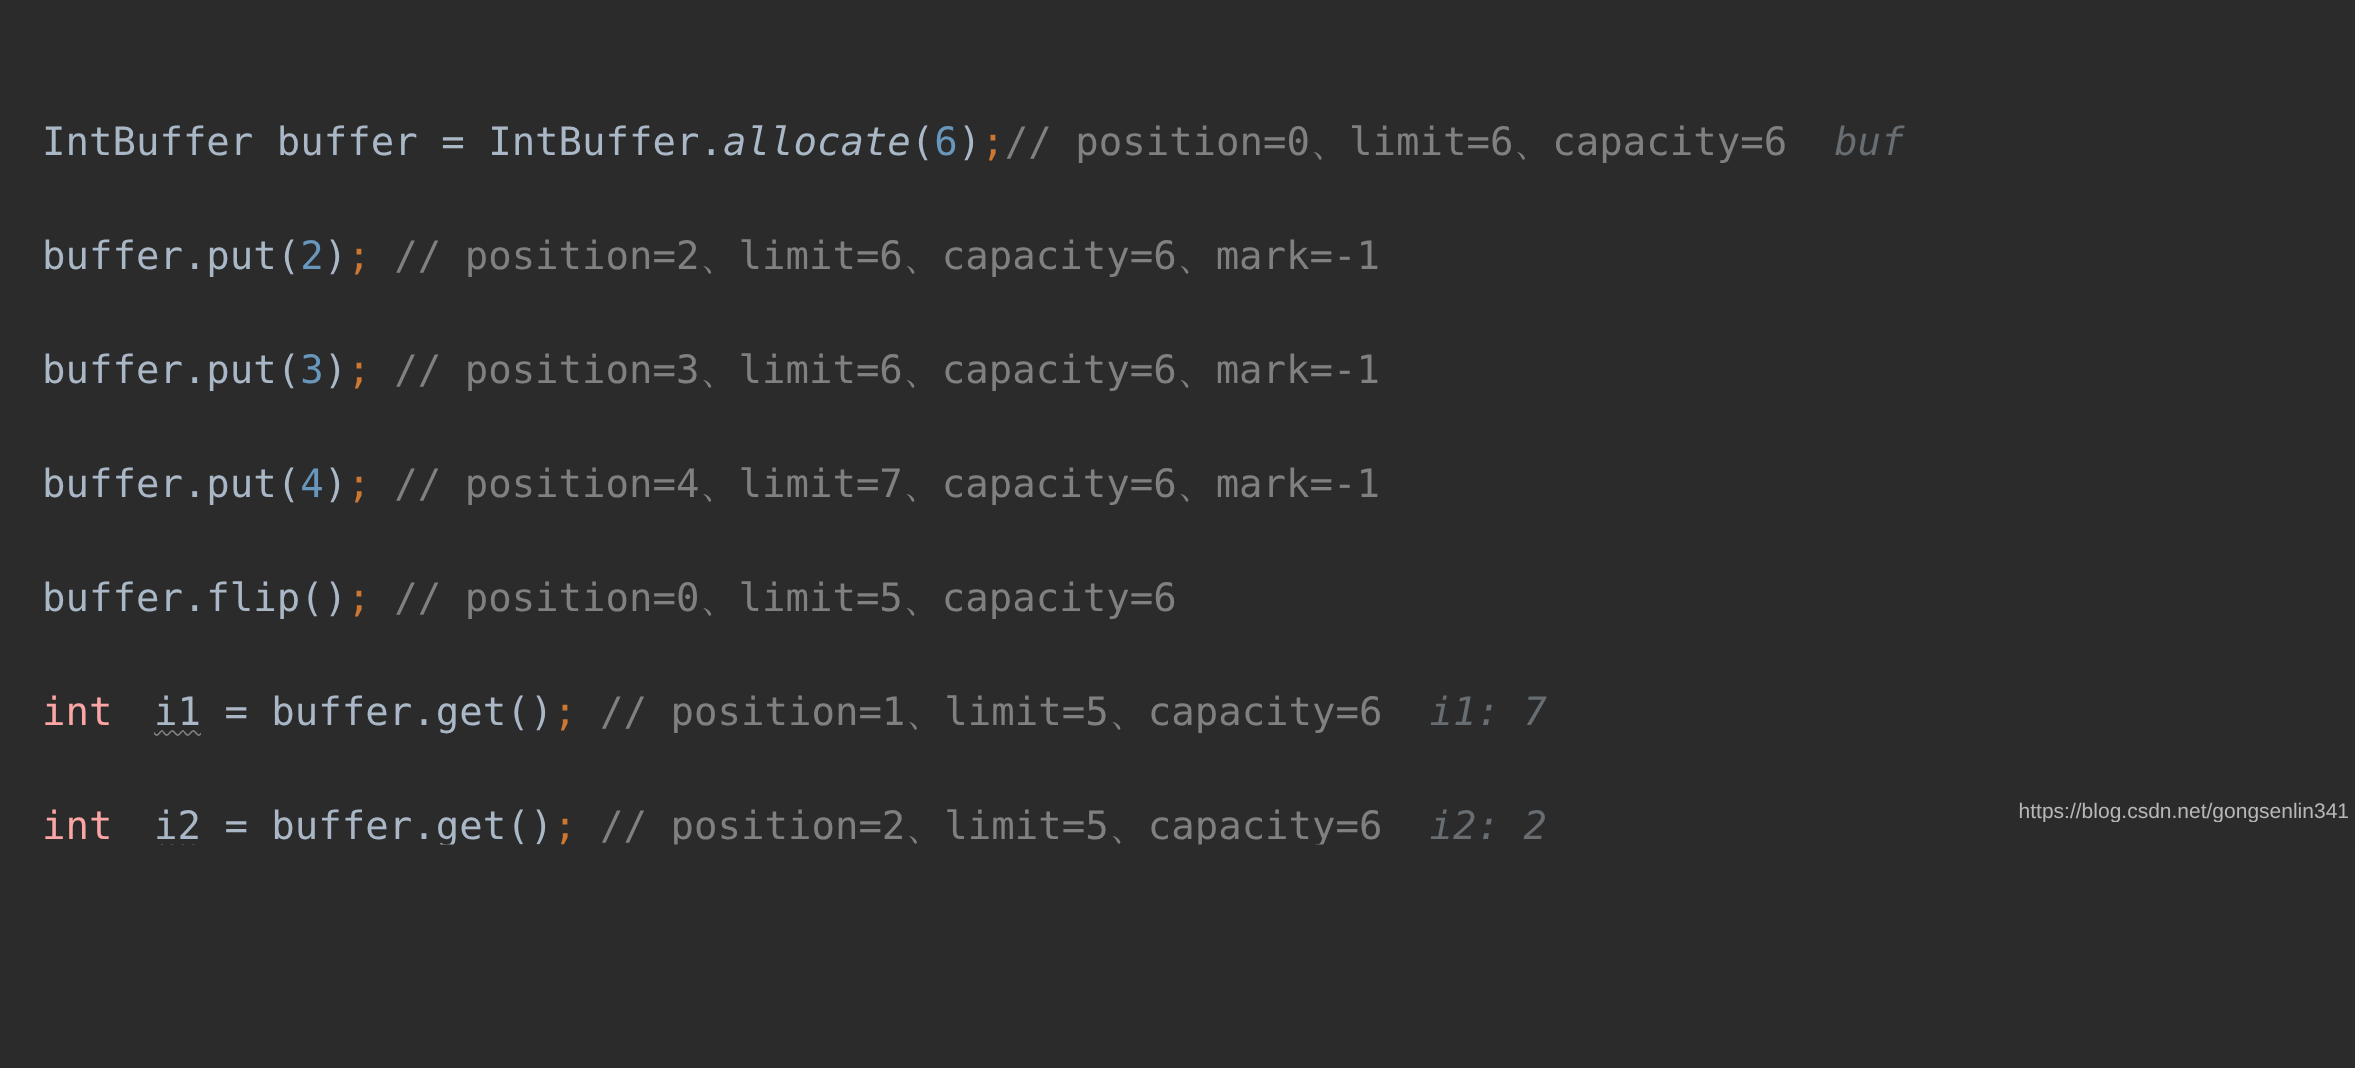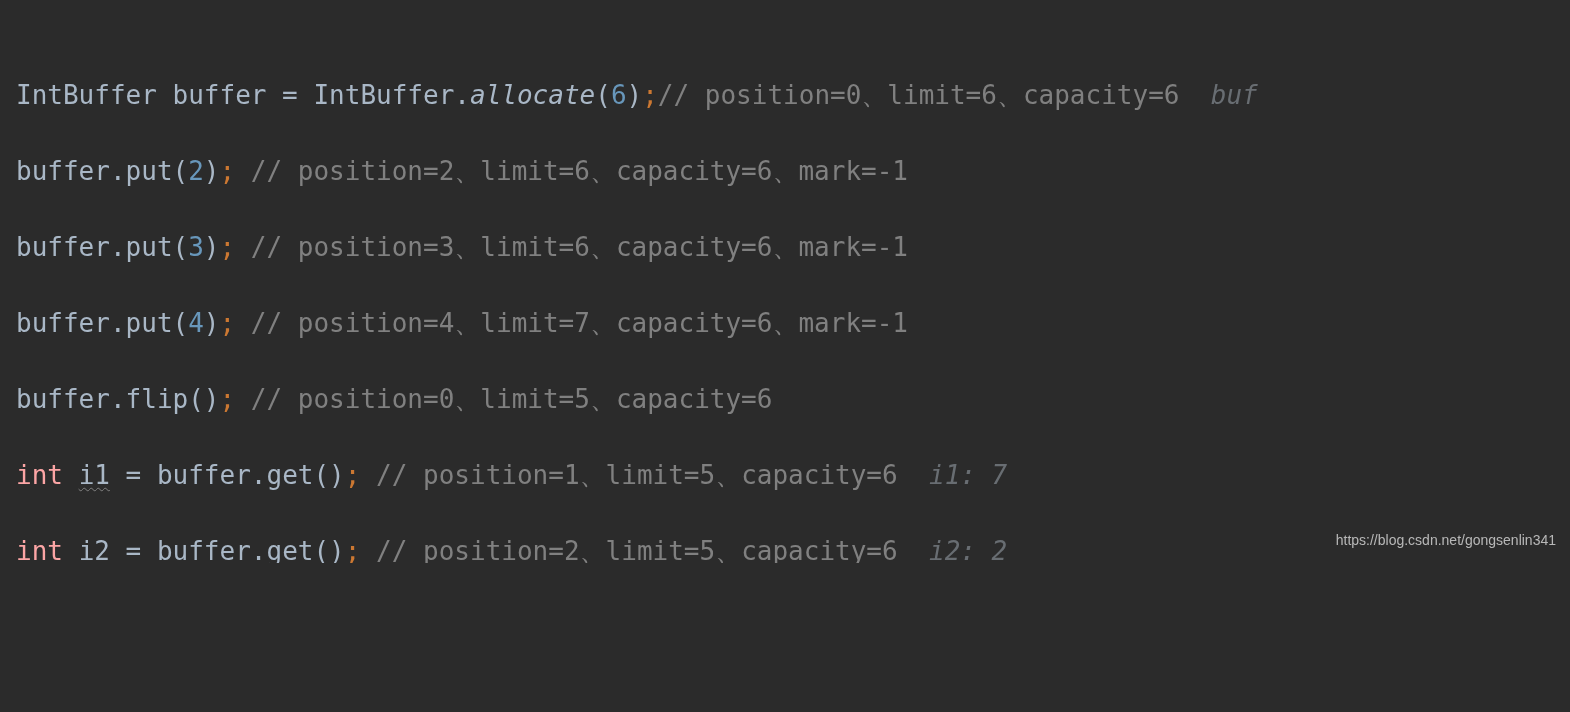--- a/index.html
+++ b/index.html
@@ -10,21 +10,21 @@
   }
   .editor {
     font-family: "Menlo", "Consolas", "DejaVu Sans Mono", monospace;
     font-size: 26px;
     line-height: 38px;
     color: #a9b7c6;
     white-space: pre;
     width: 1570px;
     height: 563px;
     box-sizing: border-box;
-    padding-left: 16px;
+    padding-left: 28px;
     position: relative;
   }
   .line {
     display: block;
     height: 38px;
     position: relative;
   }
   .hl-red {
     background: #3a2323;
   }
@@ -36,24 +36,25 @@
   .op   { color: #a9b7c6; }
   .par  { color: #a9b7c6; }
   .semi { color: #cc7832; }
   .com  { color: #808080; }
   .hint { color: #686d72; font-style: italic; }
   .ital { font-style: italic; }
   .var-warn {
     text-decoration: underline wavy #808080;
     text-decoration-thickness: 1px;
     text-underline-offset: 3px;
+    margin-left: 12px;
   }
   .watermark {
     position: absolute;
-    right: 14px;
+    right: 4px;
     bottom: 4px;
     color: #d0d0d0;
     font-family: Arial, sans-serif;
     font-size: 14px;
     opacity: 0.85;
     font-style: normal;
     white-space: nowrap;
   }
 </style>
 </head>

